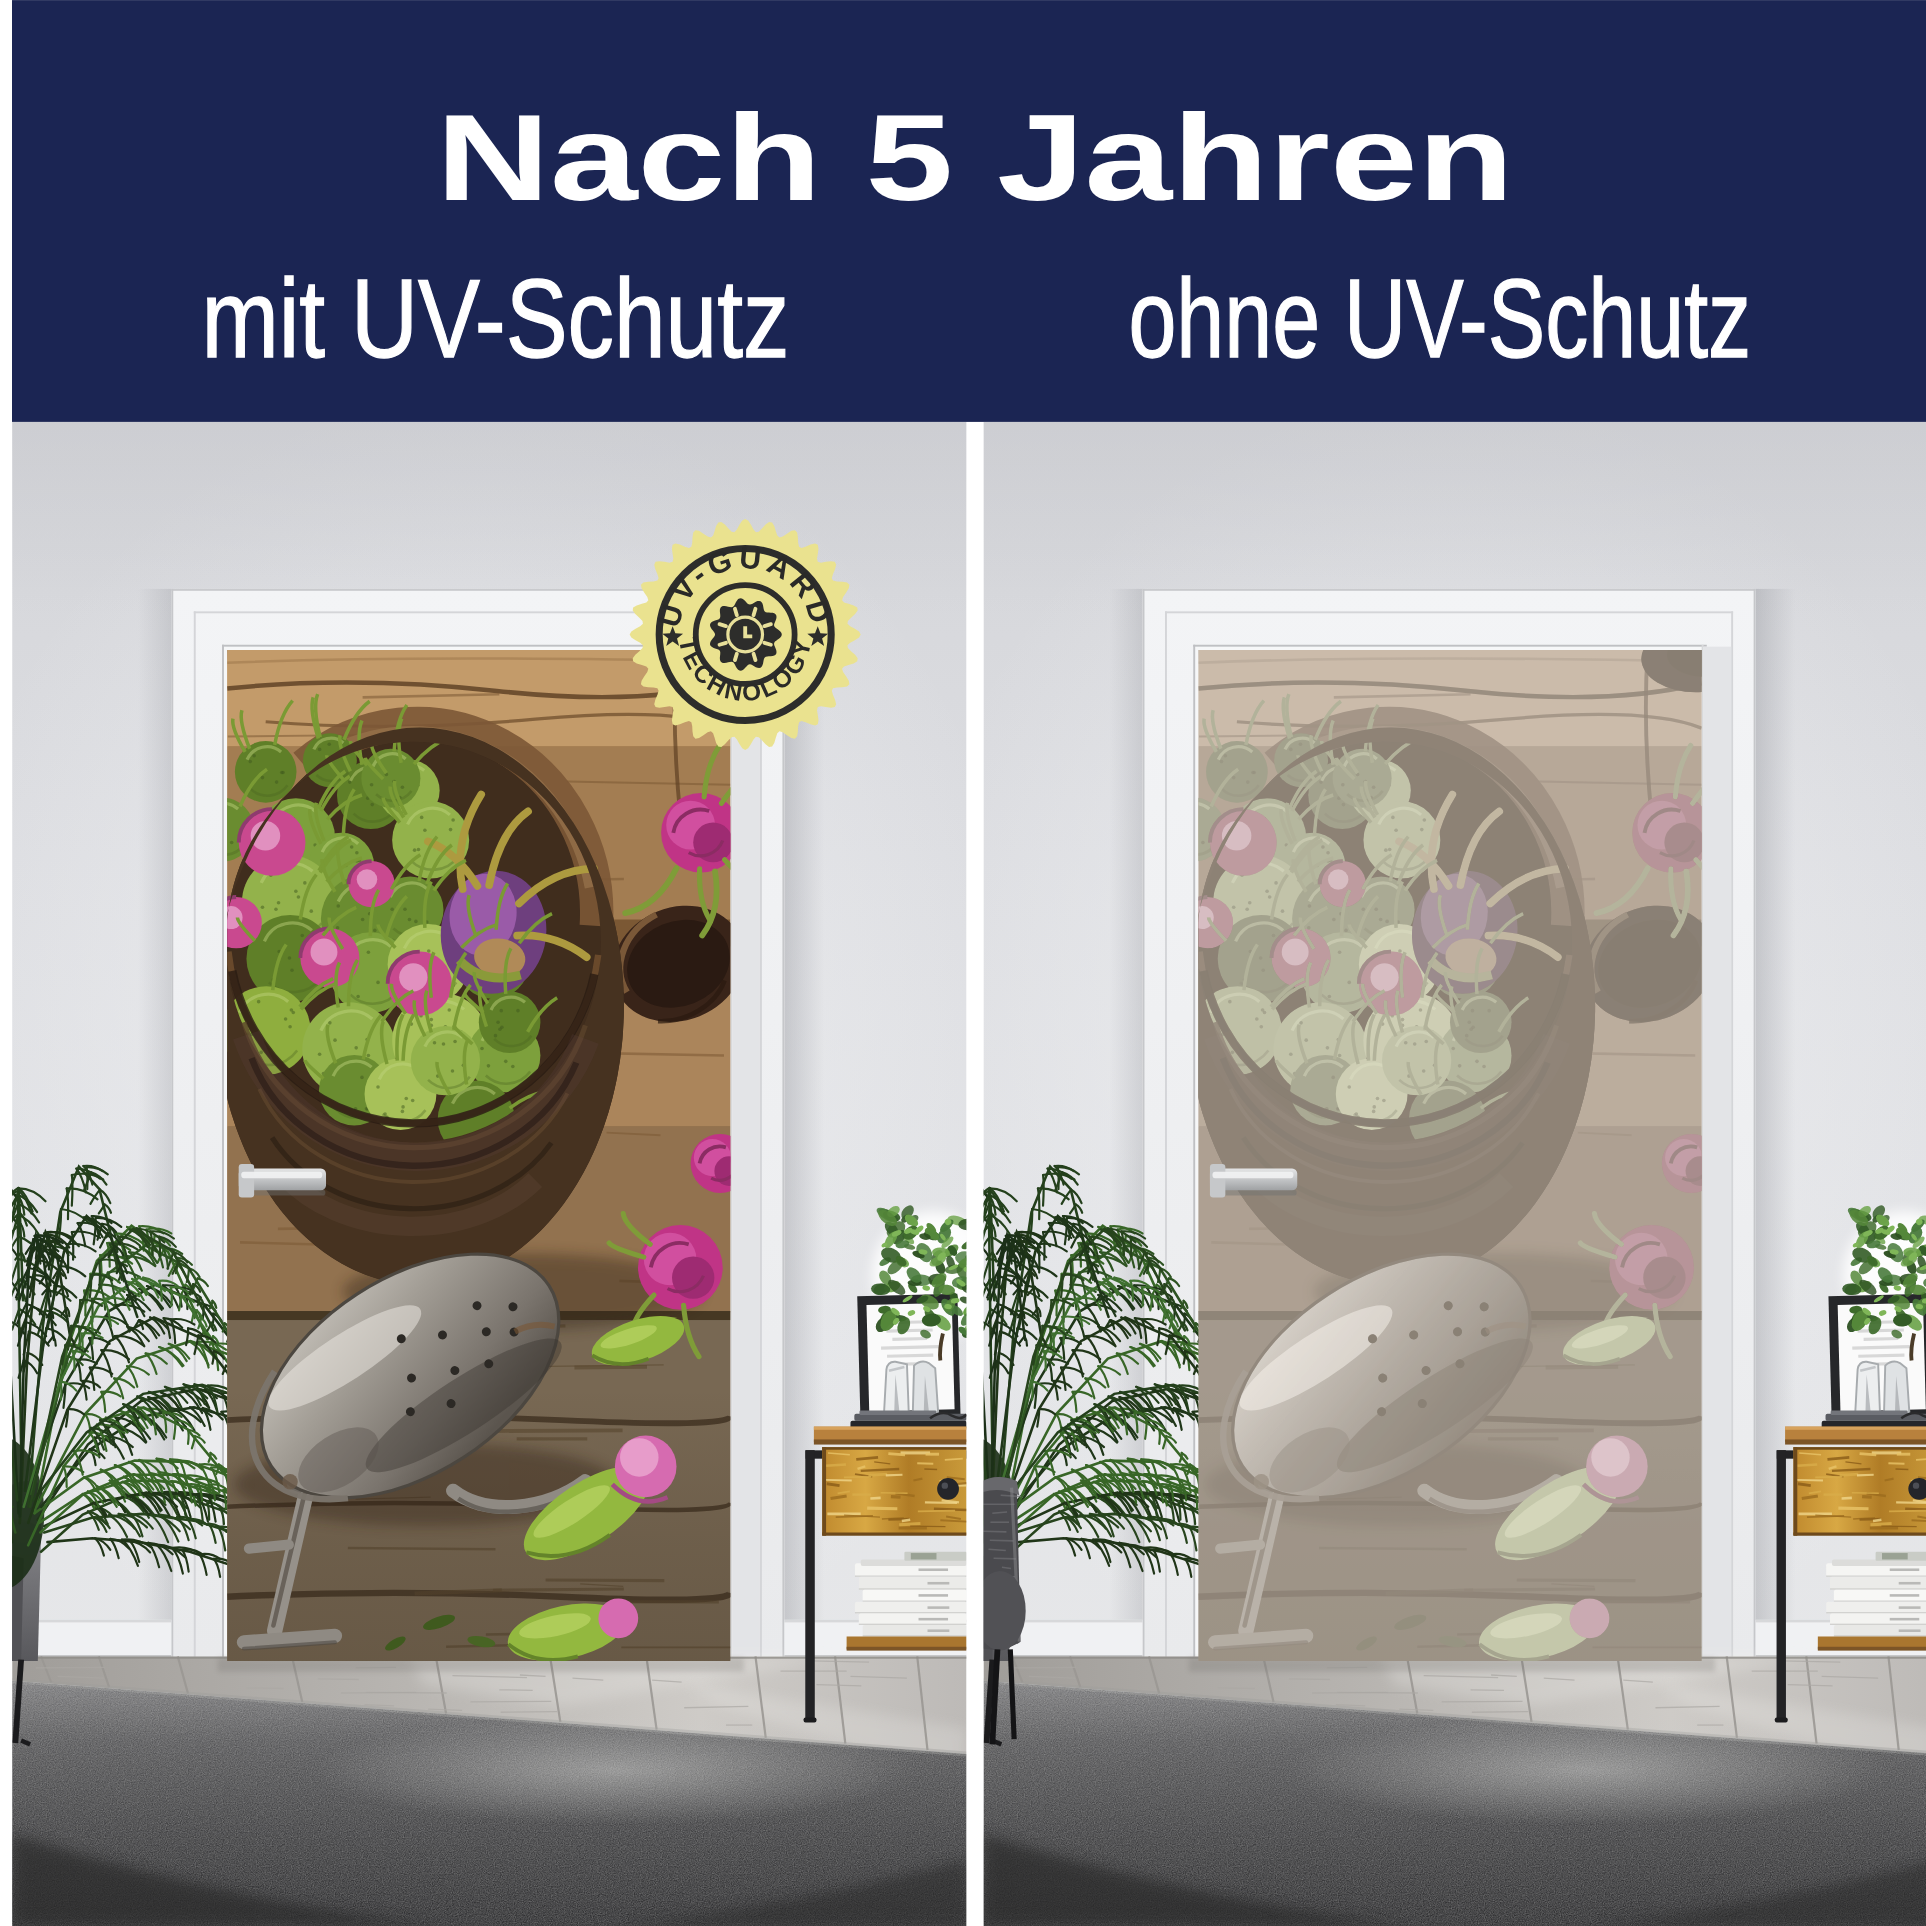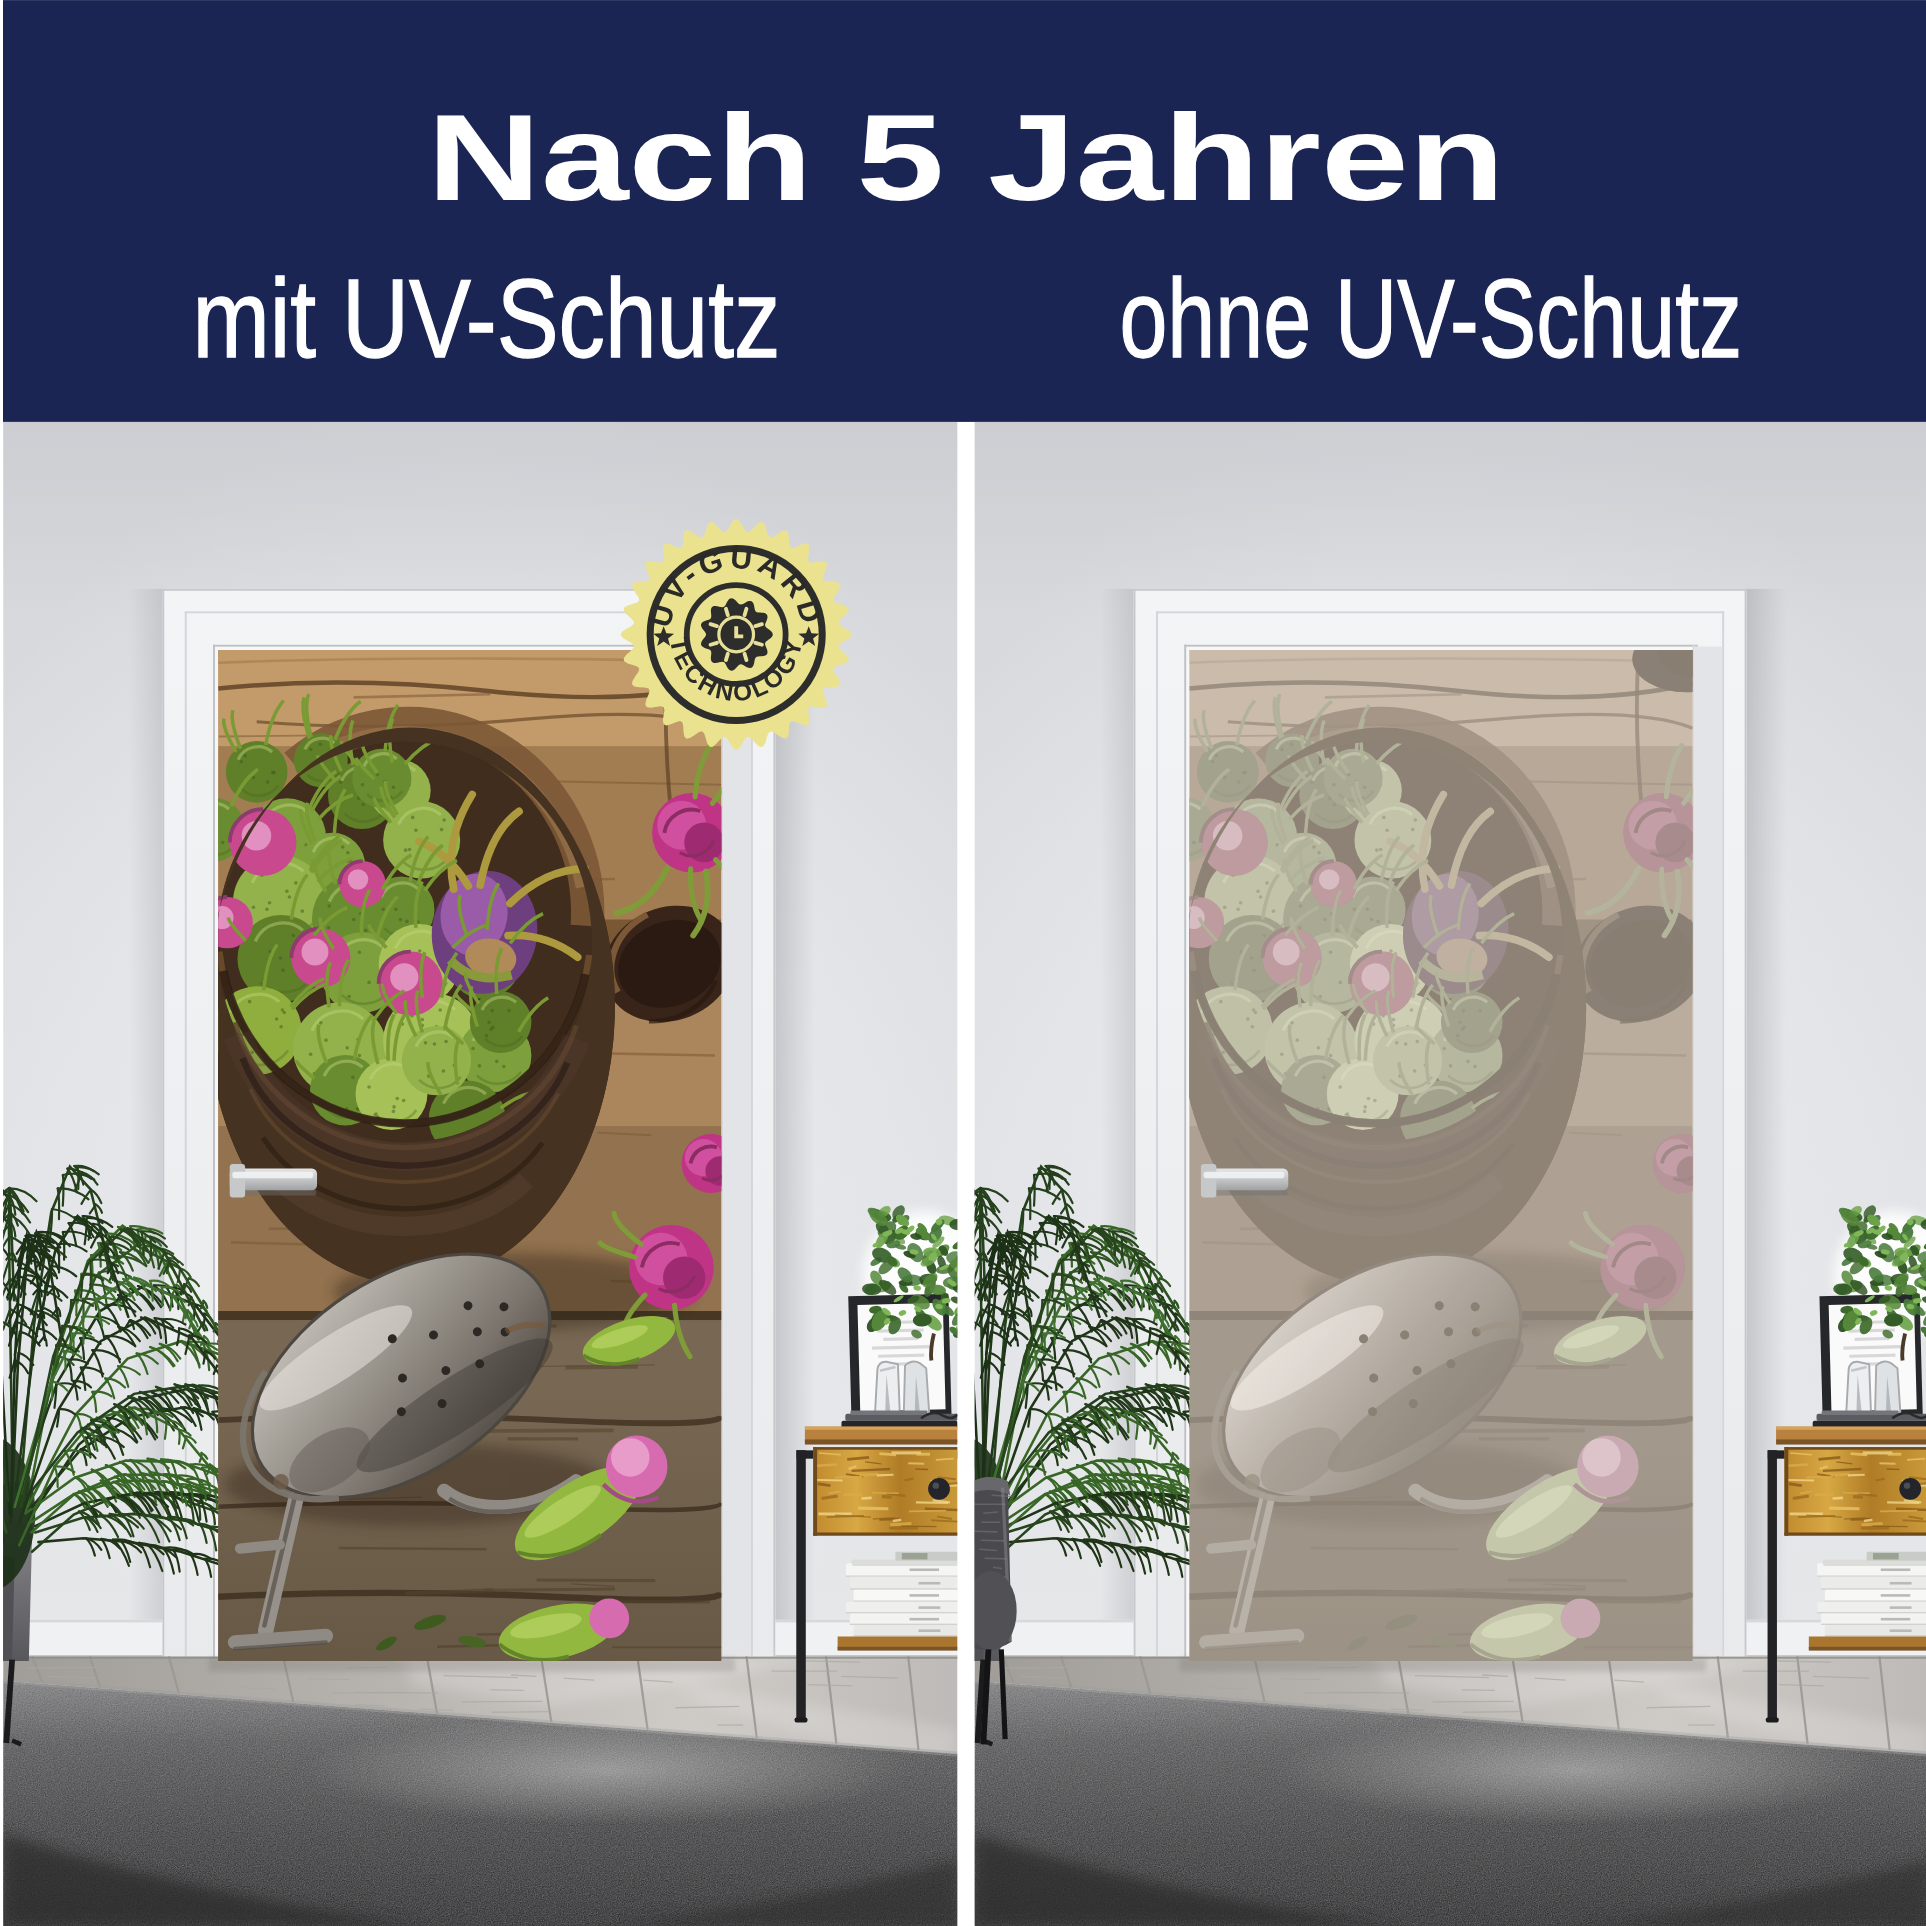--- a/index.html
+++ b/index.html
@@ -1,15 +1,15 @@
 <!DOCTYPE html>
 <html style="font-size:10.3px"><head><meta charset="utf-8">
 <style>
 html,body{margin:0;padding:0;width:1926px;height:1926px;background:#fff;overflow:hidden}
-.page{position:absolute;left:3px;top:0;width:1764px;height:1926px}
+.page{position:absolute;left:12px;top:0;width:1764px;height:1926px}
 .hdr{position:absolute;left:0;top:0;display:block}
 .panels{position:absolute;left:0;top:422px;display:block}
 </style></head>
 <body>
 <div class="page">
 <svg class="hdr" width="1926" height="422" viewBox="0 0 3000 657">
 <rect width="3000" height="657" fill="#1b2553"></rect>
 <text x="1500" y="311" font-family="Liberation Sans, sans-serif" font-size="190" font-weight="bold" fill="#ffffff" text-anchor="middle" textLength="1679" lengthAdjust="spacingAndGlyphs">Nach 5 Jahren</text>
 <text x="753" y="556" font-family="Liberation Sans, sans-serif" font-size="172" fill="#ffffff" stroke="#ffffff" stroke-width="2" text-anchor="middle" textLength="916" lengthAdjust="spacingAndGlyphs">mit UV-Schutz</text>
 <text x="2224" y="556" font-family="Liberation Sans, sans-serif" font-size="172" fill="#ffffff" stroke="#ffffff" stroke-width="2" text-anchor="middle" textLength="970" lengthAdjust="spacingAndGlyphs">ohne UV-Schutz</text>

